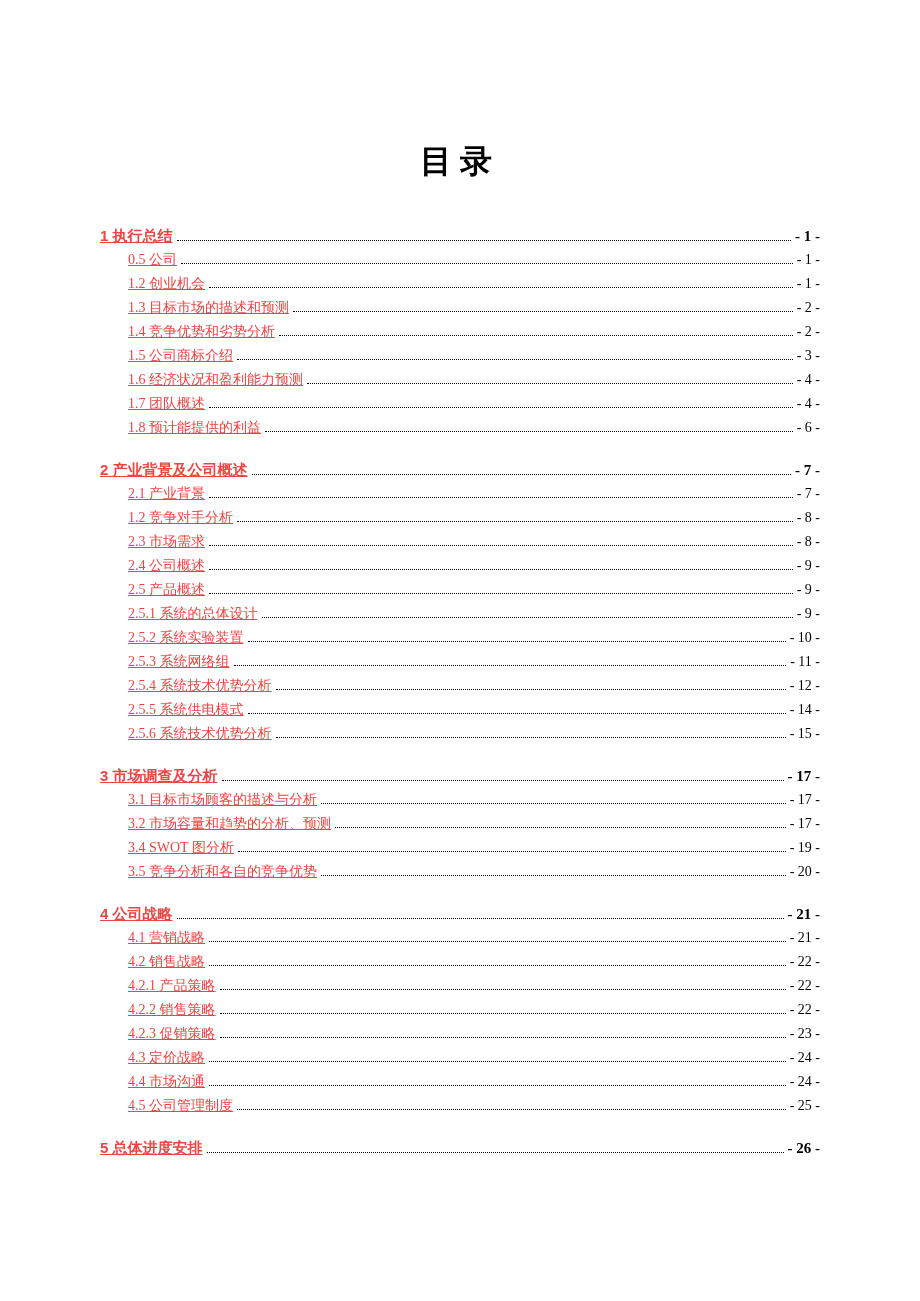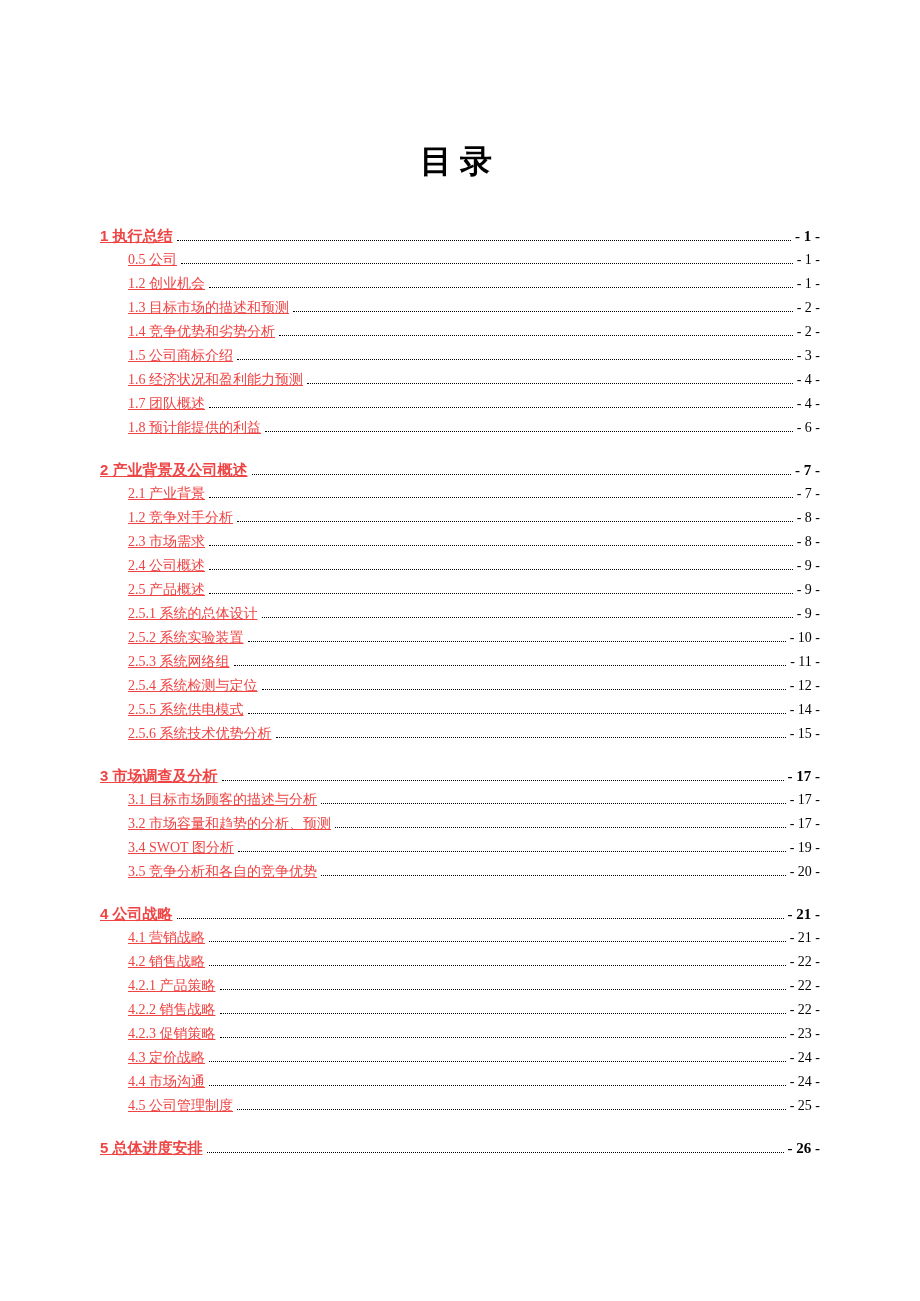--- a/index.html
+++ b/index.html
@@ -155,21 +155,21 @@
         <span class="entry-label">2.5.2 系统实验装置</span>
         <span class="leader"></span>
         <span class="page-num">- 10 -</span>
       </div>
       <div class="toc-entry level-2">
         <span class="entry-label">2.5.3 系统网络组</span>
         <span class="leader"></span>
         <span class="page-num">- 11 -</span>
       </div>
       <div class="toc-entry level-2">
-        <span class="entry-label">2.5.4 系统检测与定位</span>
+        <span class="entry-label">2.5.4 系统技术优势分析</span>
         <span class="leader"></span>
         <span class="page-num">- 12 -</span>
       </div>
       <div class="toc-entry level-2">
         <span class="entry-label">2.5.5 系统供电模式</span>
         <span class="leader"></span>
         <span class="page-num">- 14 -</span>
       </div>
       <div class="toc-entry level-2">
         <span class="entry-label">2.5.6 系统技术优势分析</span>
@@ -219,21 +219,21 @@
         <span class="entry-label">4.2 销售战略</span>
         <span class="leader"></span>
         <span class="page-num">- 22 -</span>
       </div>
       <div class="toc-entry level-2">
         <span class="entry-label">4.2.1 产品策略</span>
         <span class="leader"></span>
         <span class="page-num">- 22 -</span>
       </div>
       <div class="toc-entry level-2">
-        <span class="entry-label">4.2.2 销售战略</span>
+        <span class="entry-label">4.2.2 销售策略</span>
         <span class="leader"></span>
         <span class="page-num">- 22 -</span>
       </div>
       <div class="toc-entry level-2">
         <span class="entry-label">4.2.3 促销策略</span>
         <span class="leader"></span>
         <span class="page-num">- 23 -</span>
       </div>
       <div class="toc-entry level-2">
         <span class="entry-label">4.3 定价战略</span>

